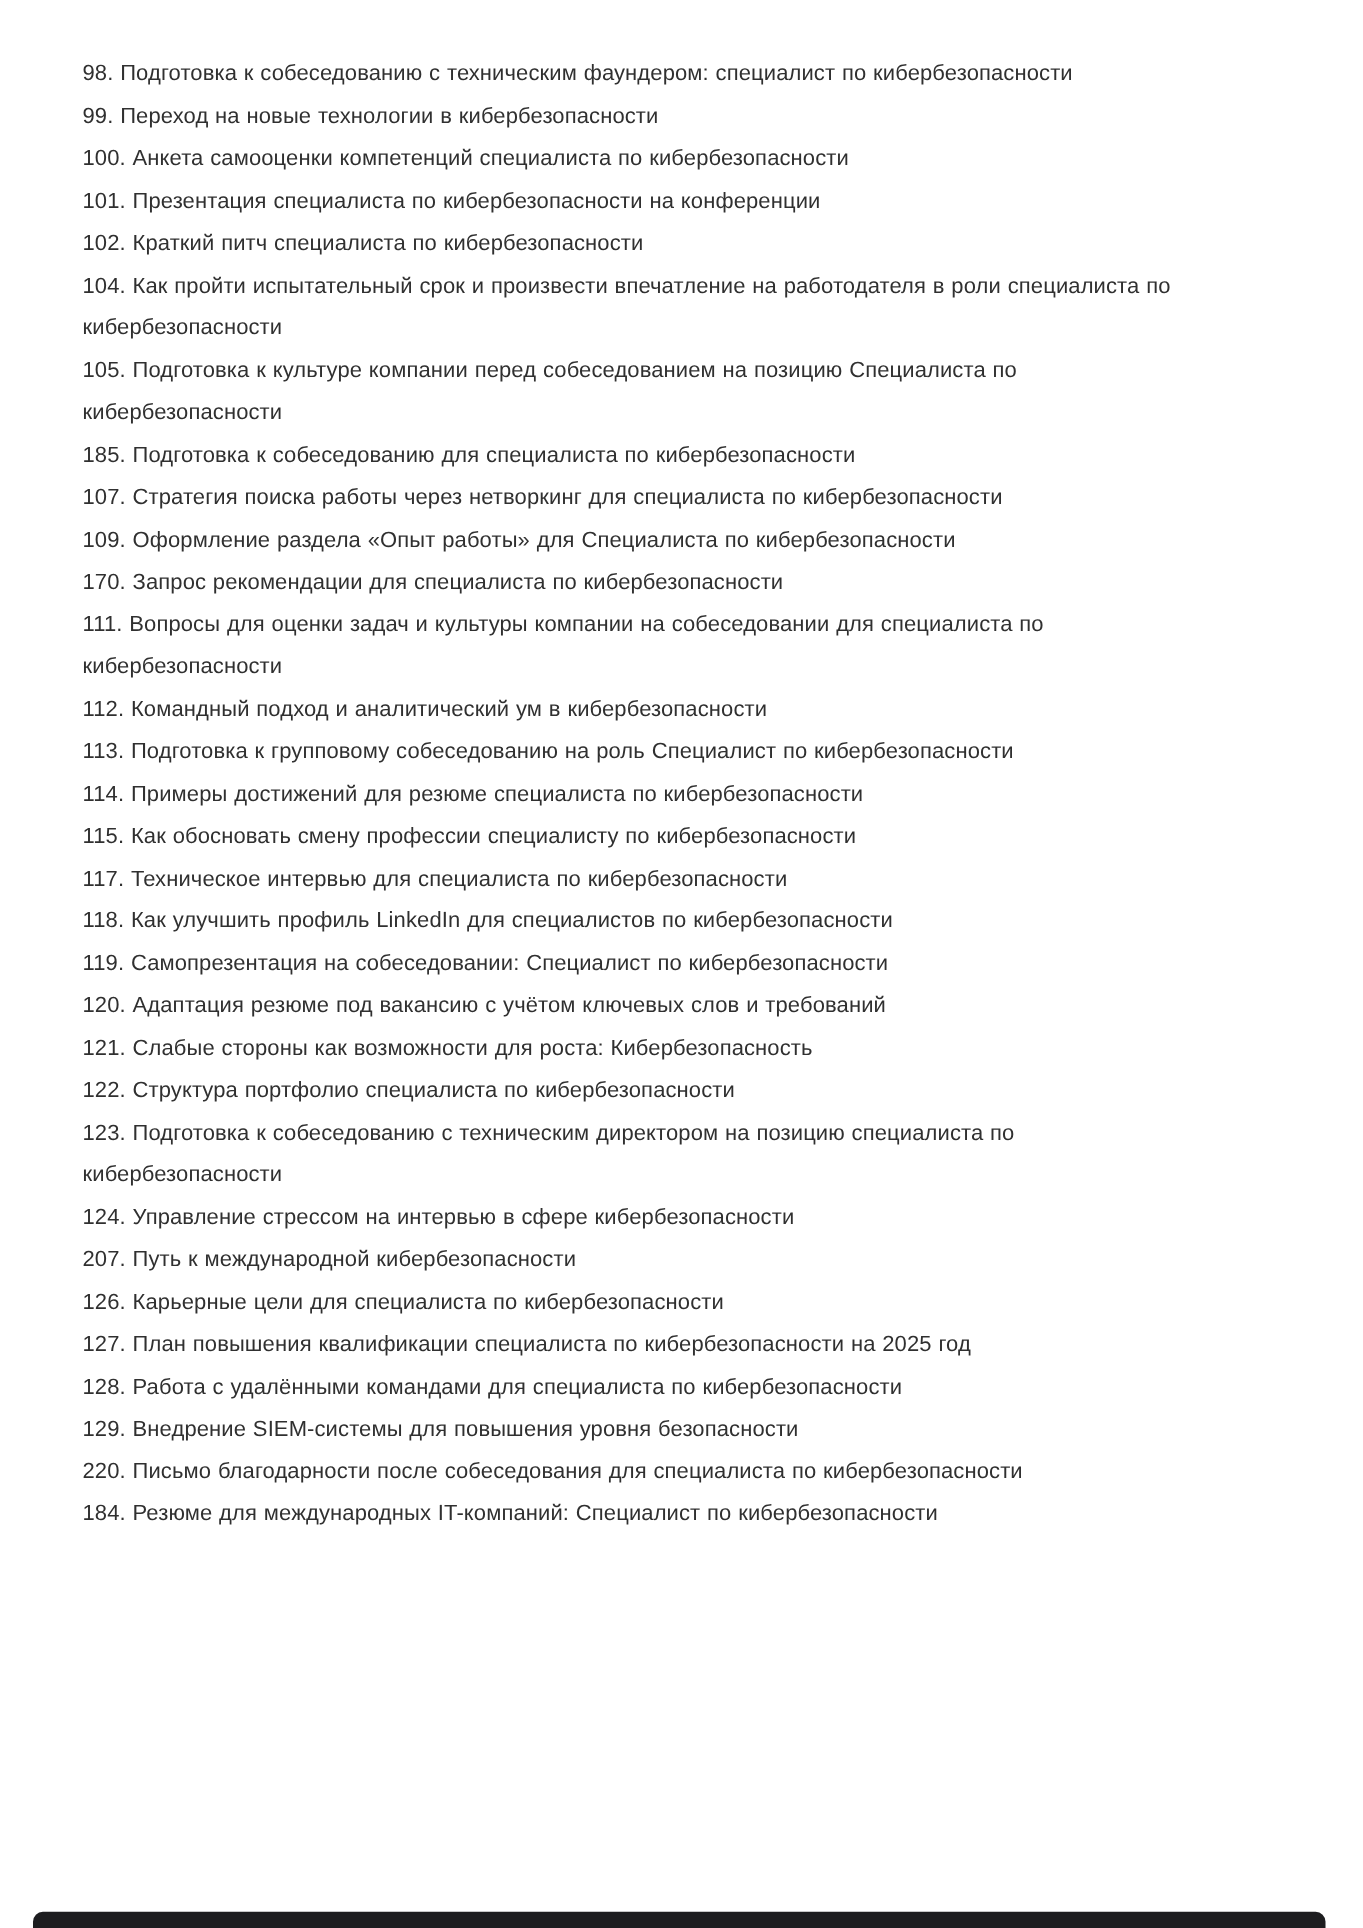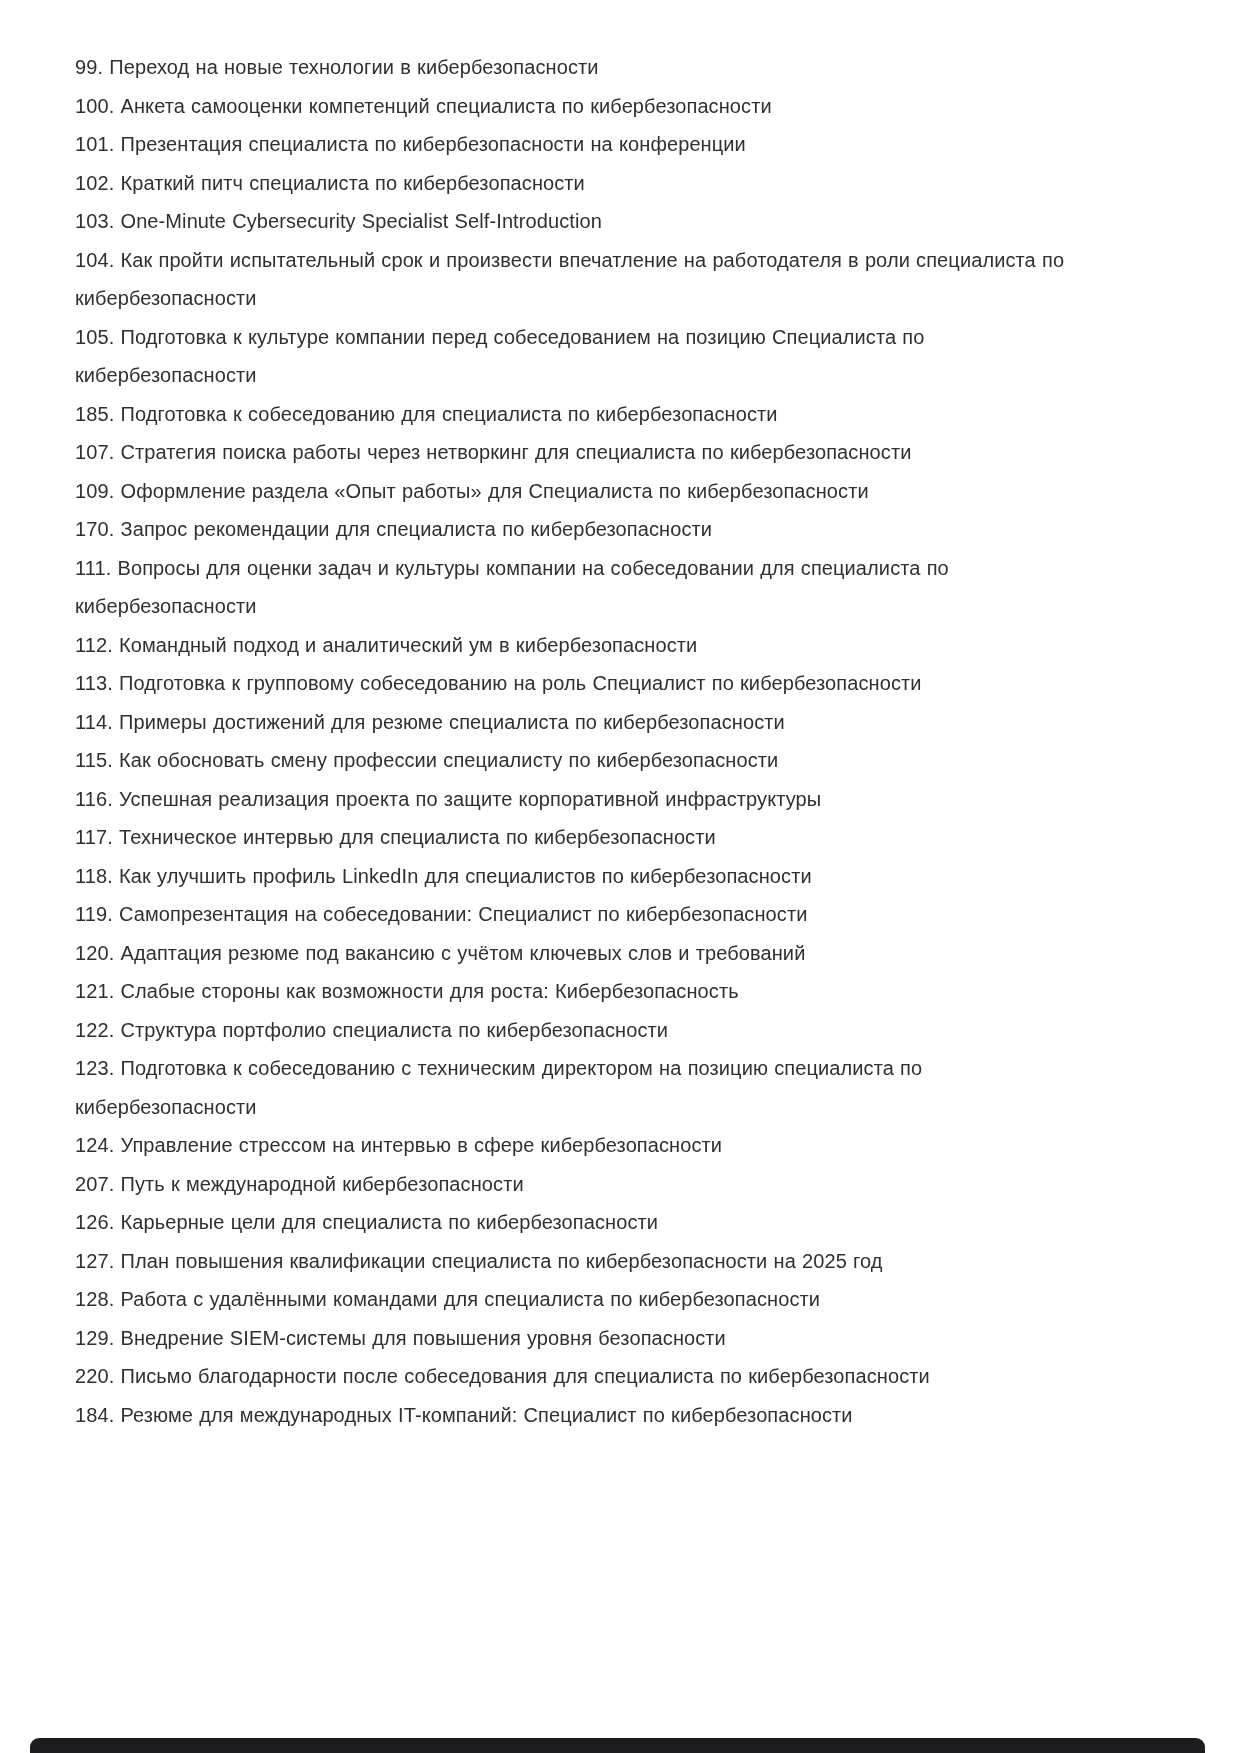--- a/index.html
+++ b/index.html
@@ -41,37 +41,36 @@
     background: #1d1d1f;
     border-radius: 9px 9px 0 0;
   }
 </style>
 </head>
 <body style="color: rgb(48, 48, 48);">
 
 <div class="page" style="background: rgb(255, 255, 255);">
   <main class="content">
 
+  <p class="doc-line">98. Подготовка к собеседованию с техническим фаундером: специалист по кибербезопасности</p>
       <p class="doc-line">99. Переход на новые технологии в кибербезопасности</p>
       <p class="doc-line">100. Анкета самооценки компетенций специалиста по кибербезопасности</p>
       <p class="doc-line">101. Презентация специалиста по кибербезопасности на конференции</p>
       <p class="doc-line">102. Краткий питч специалиста по кибербезопасности</p>
-      <p class="doc-line">103. One-Minute Cybersecurity Specialist Self-Introduction</p>
       <p class="doc-line">104. Как пройти испытательный срок и произвести впечатление на работодателя в роли специалиста по кибербезопасности</p>
       <p class="doc-line">105. Подготовка к культуре компании перед собеседованием на позицию Специалиста по кибербезопасности</p>
       <p class="doc-line">185. Подготовка к собеседованию для специалиста по кибербезопасности</p>
       <p class="doc-line">107. Стратегия поиска работы через нетворкинг для специалиста по кибербезопасности</p>
       <p class="doc-line">109. Оформление раздела «Опыт работы» для Специалиста по кибербезопасности</p>
       <p class="doc-line">170. Запрос рекомендации для специалиста по кибербезопасности</p>
       <p class="doc-line">111. Вопросы для оценки задач и культуры компании на собеседовании для специалиста по кибербезопасности</p>
       <p class="doc-line">112. Командный подход и аналитический ум в кибербезопасности</p>
       <p class="doc-line">113. Подготовка к групповому собеседованию на роль Специалист по кибербезопасности</p>
       <p class="doc-line">114. Примеры достижений для резюме специалиста по кибербезопасности</p>
       <p class="doc-line">115. Как обосновать смену профессии специалисту по кибербезопасности</p>
-      <p class="doc-line">116. Успешная реализация проекта по защите корпоративной инфраструктуры</p>
       <p class="doc-line">117. Техническое интервью для специалиста по кибербезопасности</p>
       <p class="doc-line">118. Как улучшить профиль LinkedIn для специалистов по кибербезопасности</p>
       <p class="doc-line">119. Самопрезентация на собеседовании: Специалист по кибербезопасности</p>
       <p class="doc-line">120. Адаптация резюме под вакансию с учётом ключевых слов и требований</p>
       <p class="doc-line">121. Слабые стороны как возможности для роста: Кибербезопасность</p>
       <p class="doc-line">122. Структура портфолио специалиста по кибербезопасности</p>
       <p class="doc-line">123. Подготовка к собеседованию с техническим директором на позицию специалиста по кибербезопасности</p>
       <p class="doc-line">124. Управление стрессом на интервью в сфере кибербезопасности</p>
       <p class="doc-line">207. Путь к международной кибербезопасности</p>
       <p class="doc-line">126. Карьерные цели для специалиста по кибербезопасности</p>

